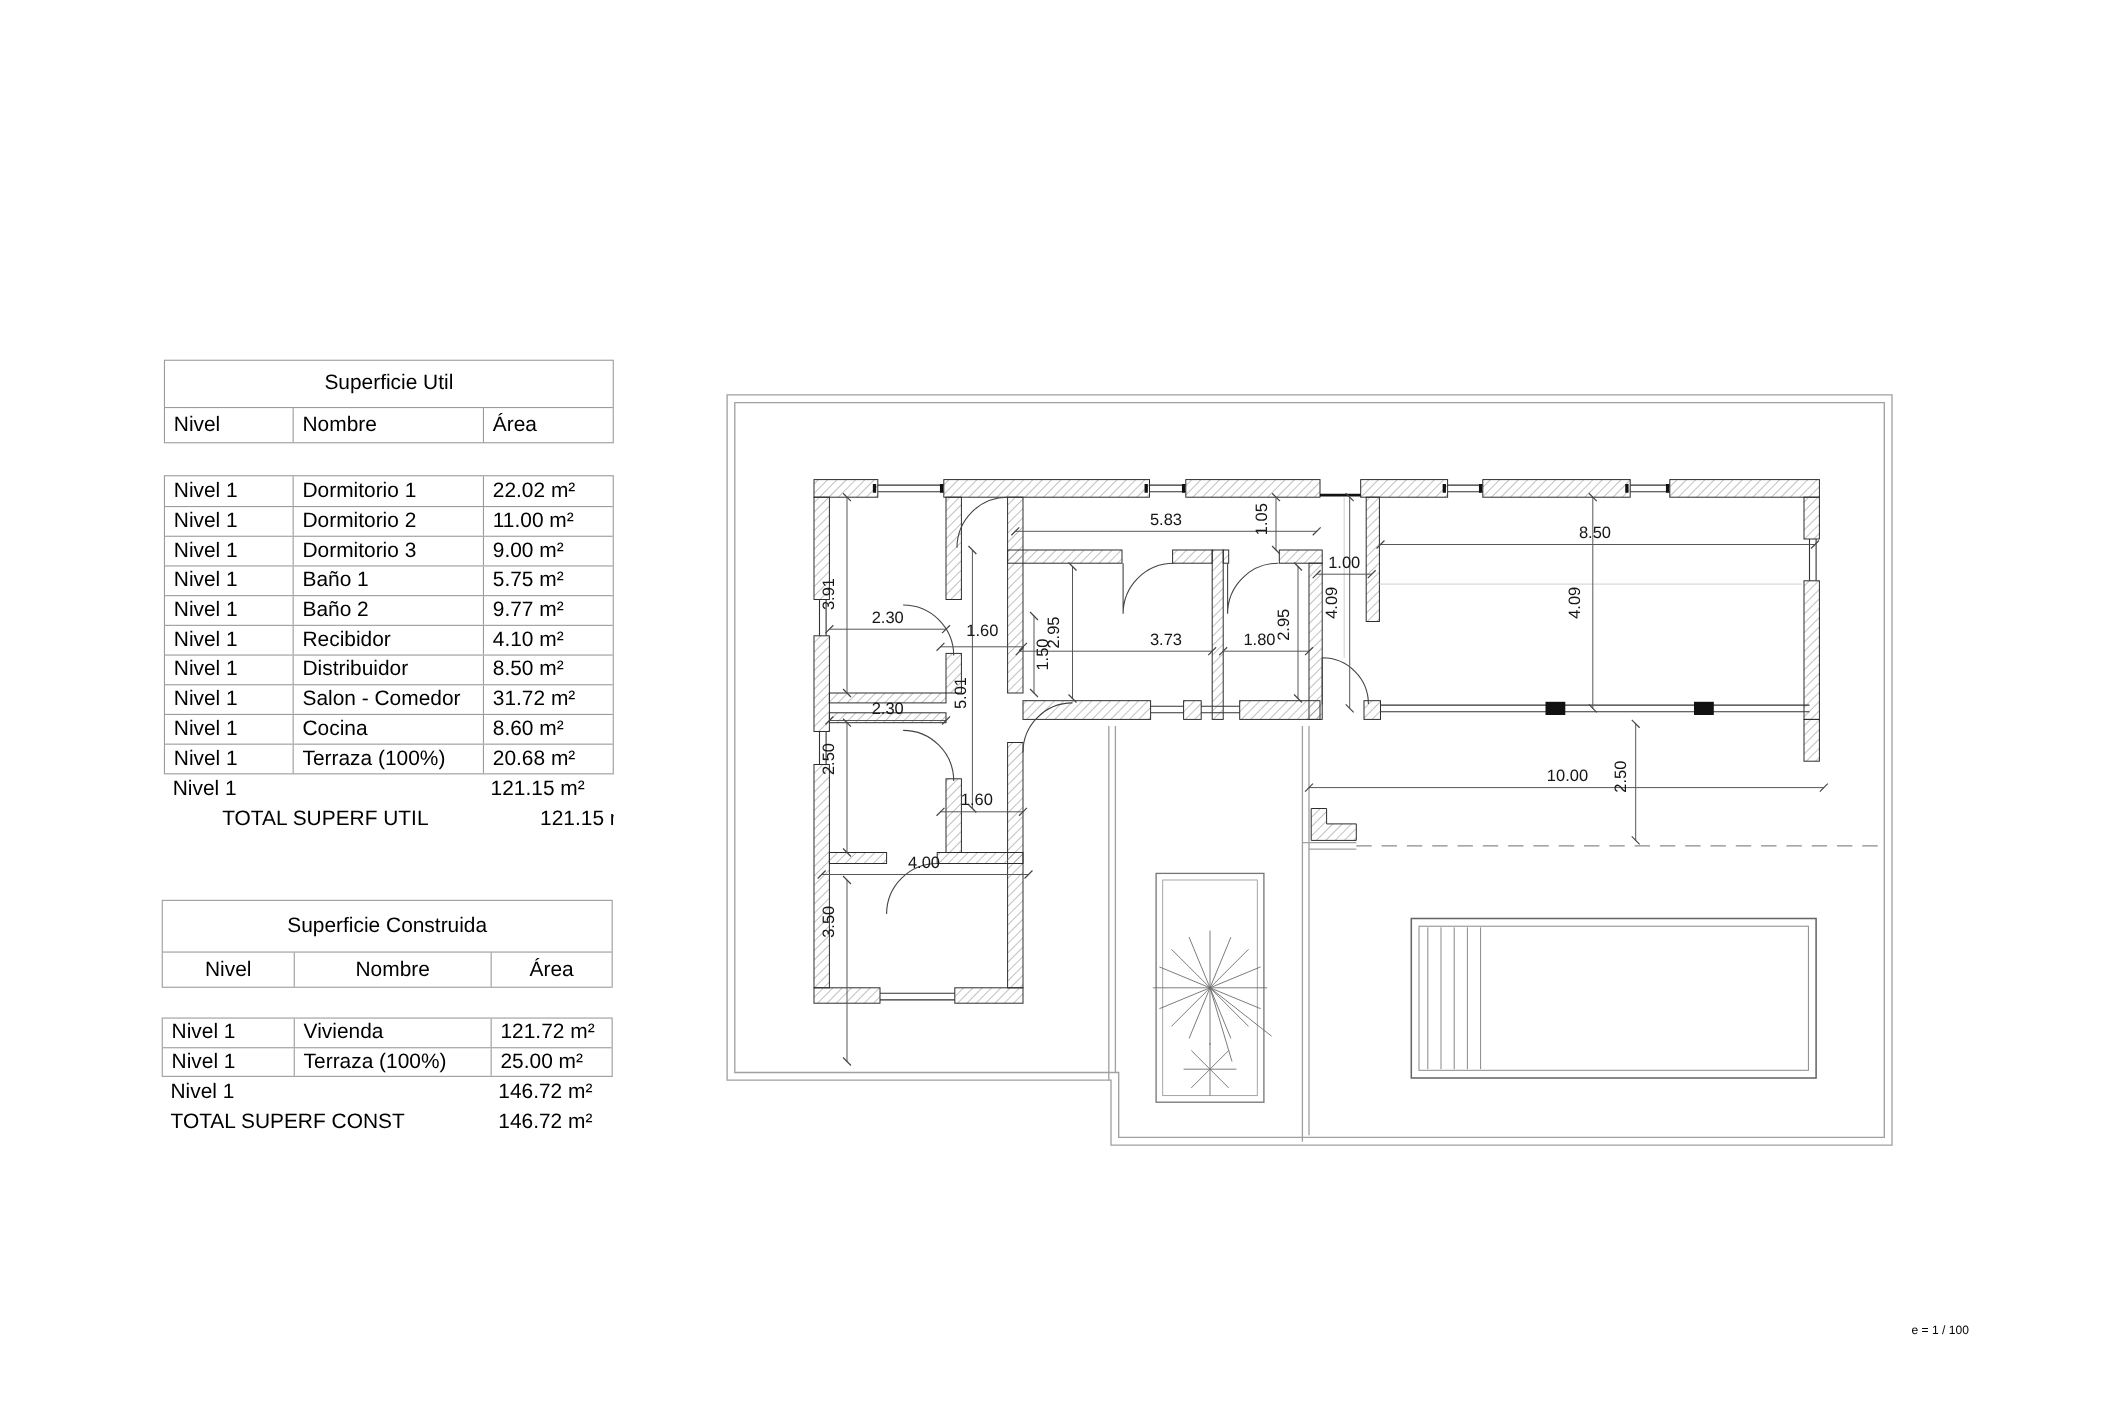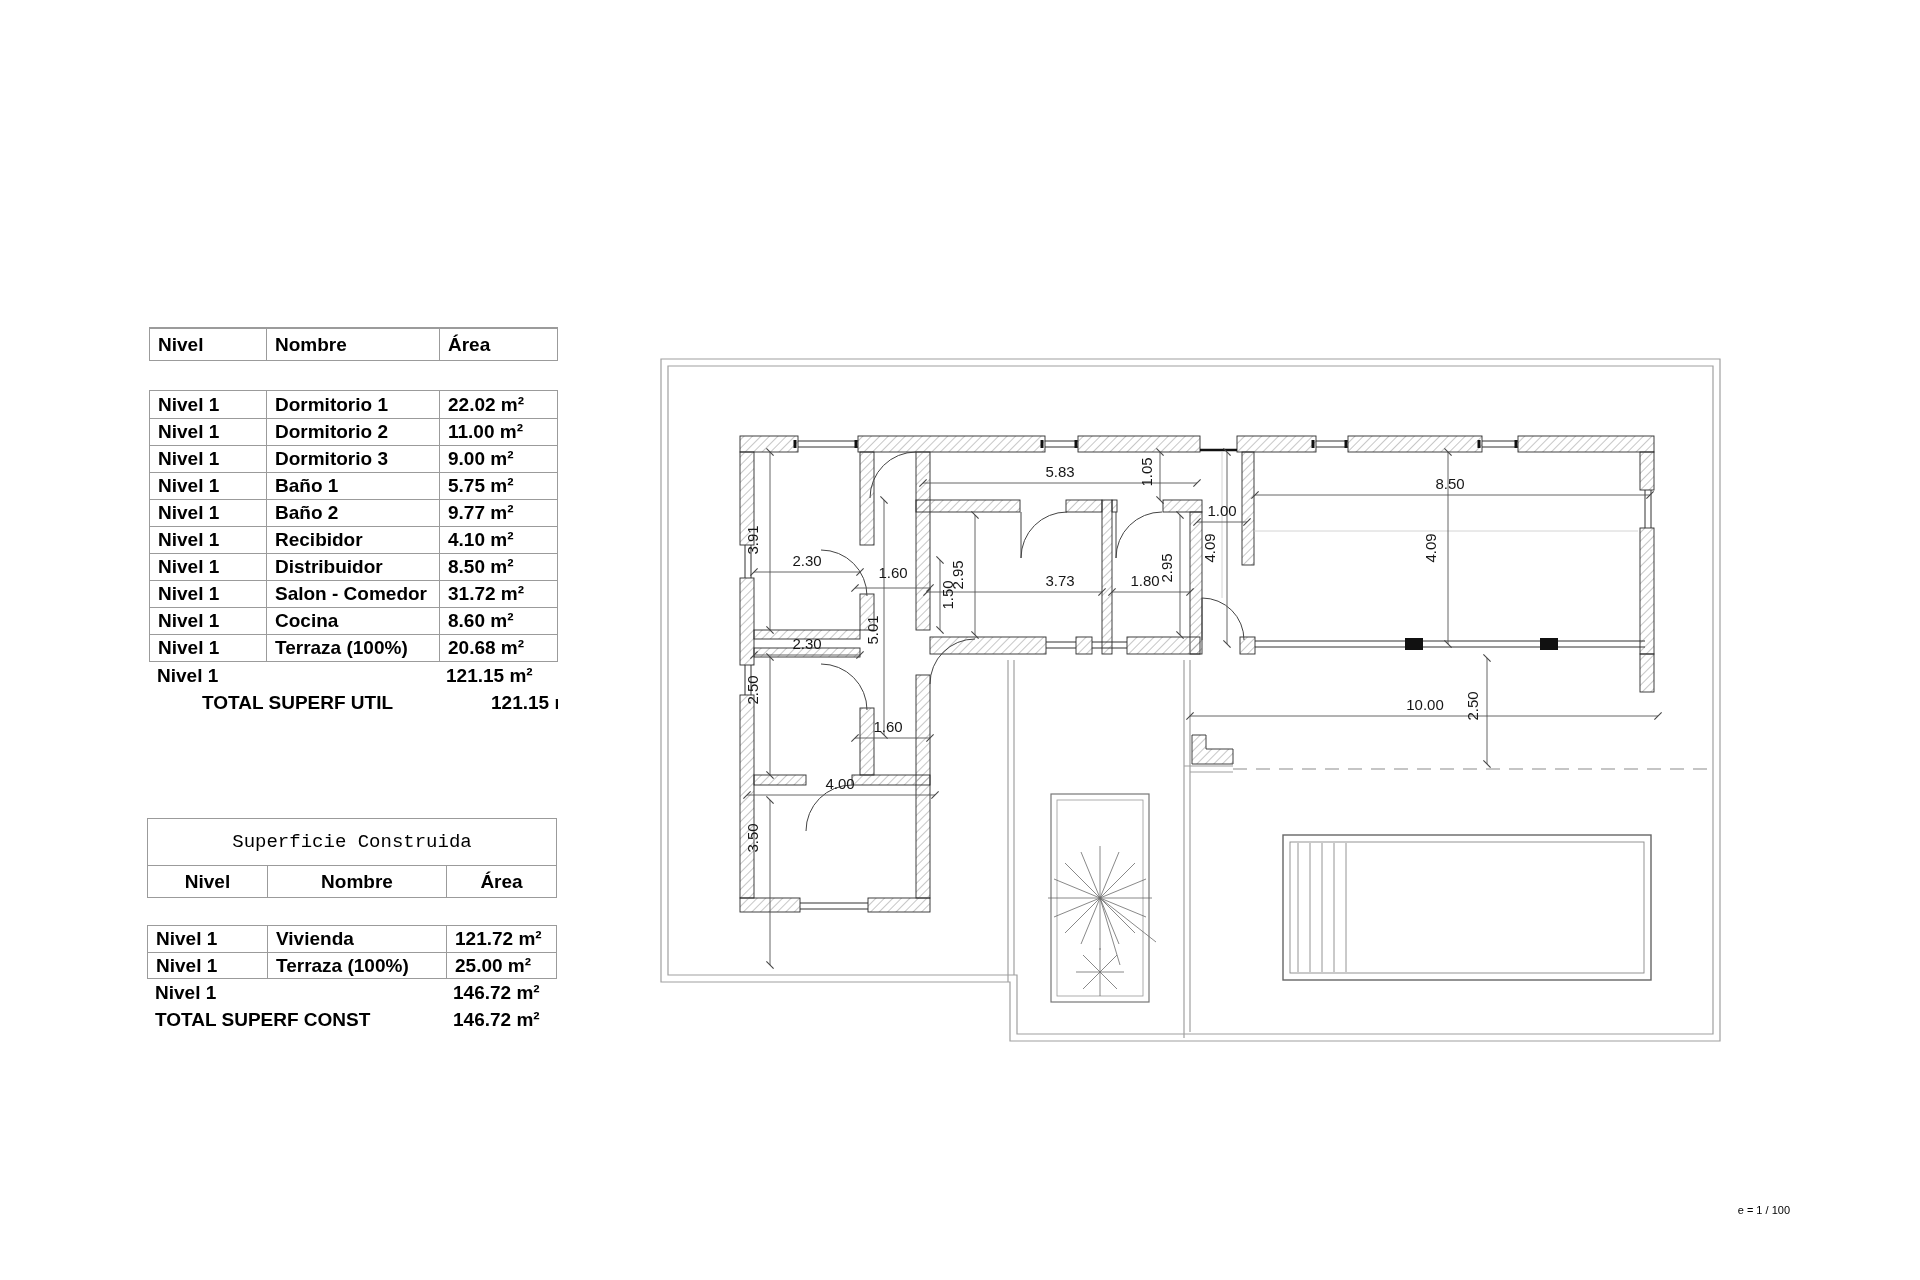--- a/index.html
+++ b/index.html
@@ -3,41 +3,42 @@
 <meta charset="utf-8">
 <style>
   html,body{margin:0;padding:0;background:#fff;}
   body{width:1920px;height:1280px;position:relative;font-family:"Liberation Sans",sans-serif;color:#000;overflow:hidden;}
   .tbl{position:absolute;font-size:19px;}
   .box{border:1px solid #9b9b9b;background:#fff;}
   .t-title{display:flex;align-items:center;justify-content:center;}
   .hrow,.drow,.srow{display:flex;box-sizing:border-box;}
   .hrow{border-top:1px solid #9b9b9b;}
   .drow + .drow{border-top:1px solid #9b9b9b;}
-  .cell{box-sizing:border-box;padding-left:8px;display:flex;align-items:center;overflow:hidden;white-space:nowrap;font-weight:bold;}
+  .cell{box-sizing:border-box;padding-left:8px;display:flex;align-items:center;overflow:hidden;white-space:nowrap;}
   .cb{border-left:1px solid #9b9b9b;}
   .t1 .c1{width:116px;} .t1 .c2{width:173px;} .t1 .c3{flex:1;}
   .t2 .c1{width:119px;} .t2 .c2{width:179px;} .t2 .c3{flex:1;}
   .center .cell{justify-content:center;padding-left:0;}
   .srow{padding-left:0;}
   .scale-note{position:absolute;left:1600px;top:1204px;width:190px;text-align:right;font-size:11px;}
   svg text{font-family:"Liberation Sans",sans-serif;font-size:15px;fill:#161616;}
   .w{fill:url(#hatch);stroke:#2b2b2b;stroke-width:0.9;}
   .dim{stroke:#555;stroke-width:0.9;marker-start:url(#tick);marker-end:url(#tick);}
   .thin{stroke:#333;stroke-width:1;fill:none;}
   .arc{stroke:#444;stroke-width:1;fill:none;}
   .bnd{stroke:#a0a0a0;stroke-width:1.2;fill:none;}
   .lite{stroke:#c9c9c9;stroke-width:0.8;}
   .tree{stroke:#6b6b6b;stroke-width:0.8;}
 </style>
 </head>
 <body>
 
 <div class="tbl t1" style="left:149px;top:327px;width:409px;">
   <div class="box">
+    <div class="t-title" style="height:42px;">Superficie Util</div>
     <div class="hrow" style="height:32px;">
       <div class="cell c1">Nivel</div>
       <div class="cell c2 cb">Nombre</div>
       <div class="cell c3 cb">Área</div>
     </div>
   </div>
   <div style="height:29px;"></div>
   <div class="box">
     <div class="drow" style="height:27px;">
         <div class="cell c1">Nivel 1</div>
@@ -96,21 +97,21 @@
     <div class="cell c3">121.15 m²</div>
   </div>
   <div class="srow" style="height:27px;">
     <div class="cell" style="width:289px;margin-left:45px;">TOTAL SUPERF UTIL</div>
     <div class="cell c3">121.15 m²</div>
   </div>
 </div>
 
 <div class="tbl t2" style="left:147px;top:818px;width:410px;">
   <div class="box">
-    <div class="t-title" style="height:46px;font-family:Liberation Mono, monospace;">Superficie Construida</div>
+    <div class="t-title" style="height:46px;">Superficie Construida</div>
     <div class="hrow center" style="height:32px;">
       <div class="cell c1">Nivel</div>
       <div class="cell c2 cb">Nombre</div>
       <div class="cell c3 cb">Área</div>
     </div>
   </div>
   <div style="height:27px;"></div>
   <div class="box">
     <div class="drow" style="height:26px;">
         <div class="cell c1">Nivel 1</div>

